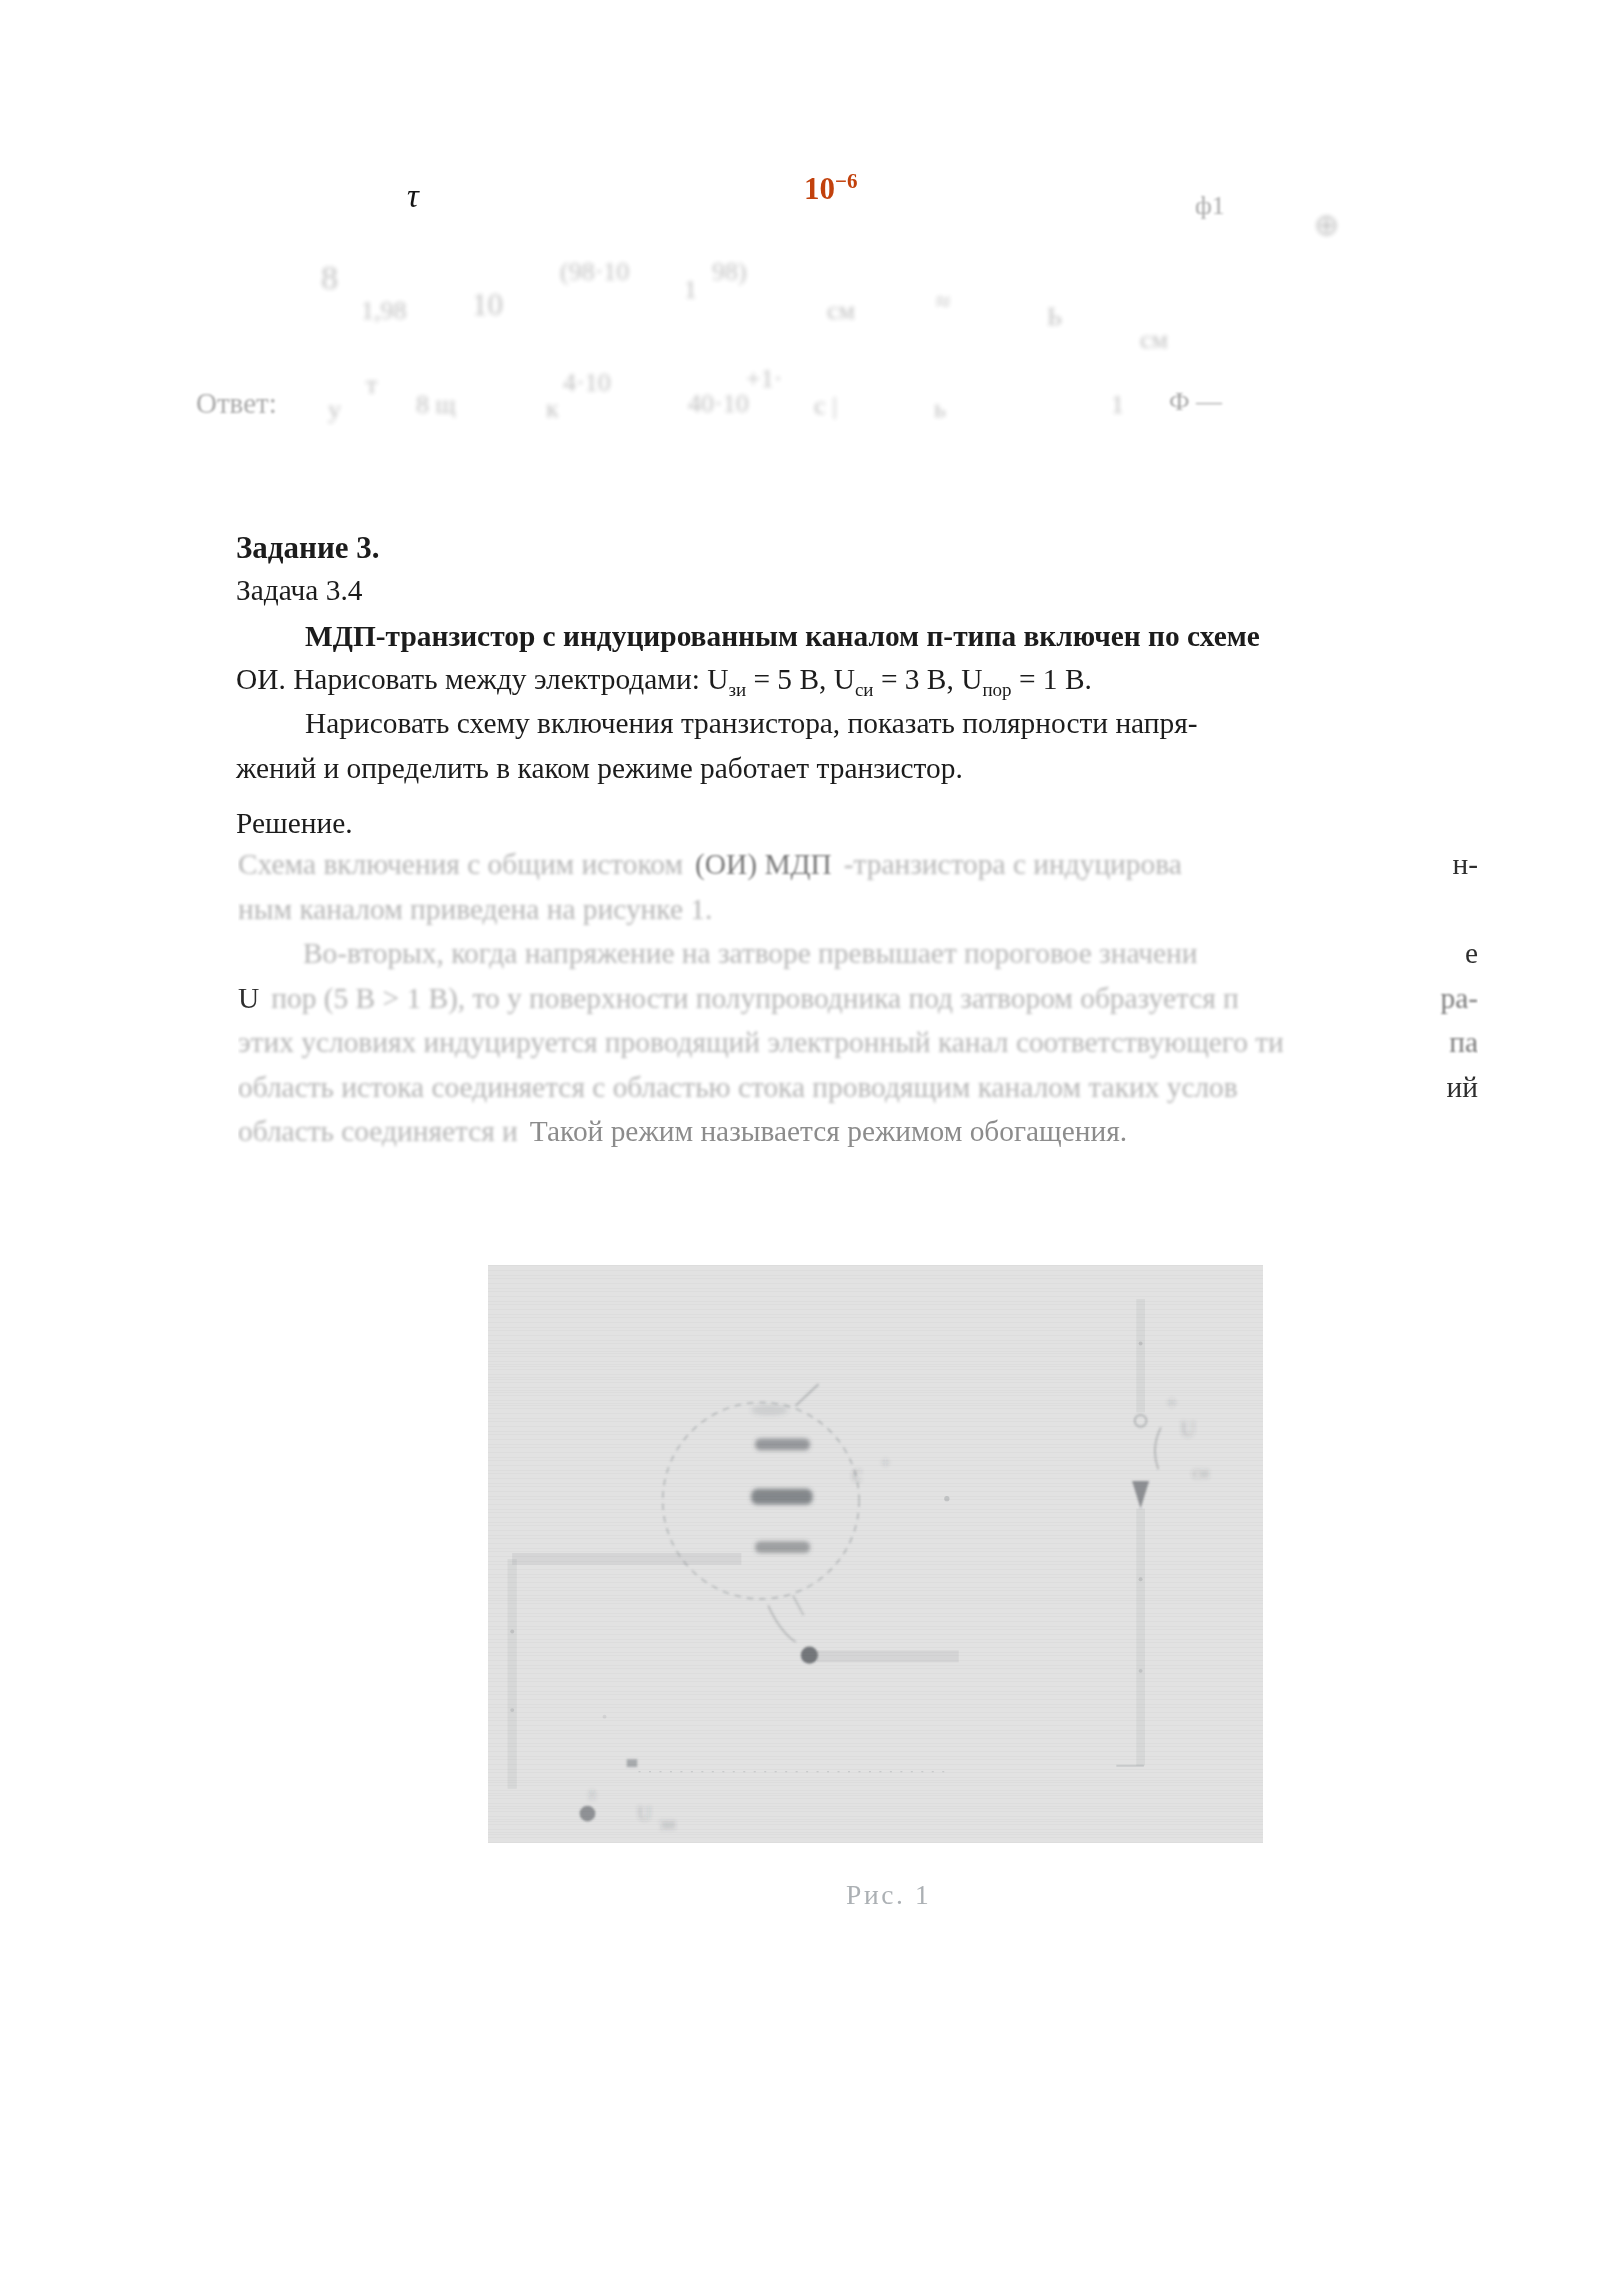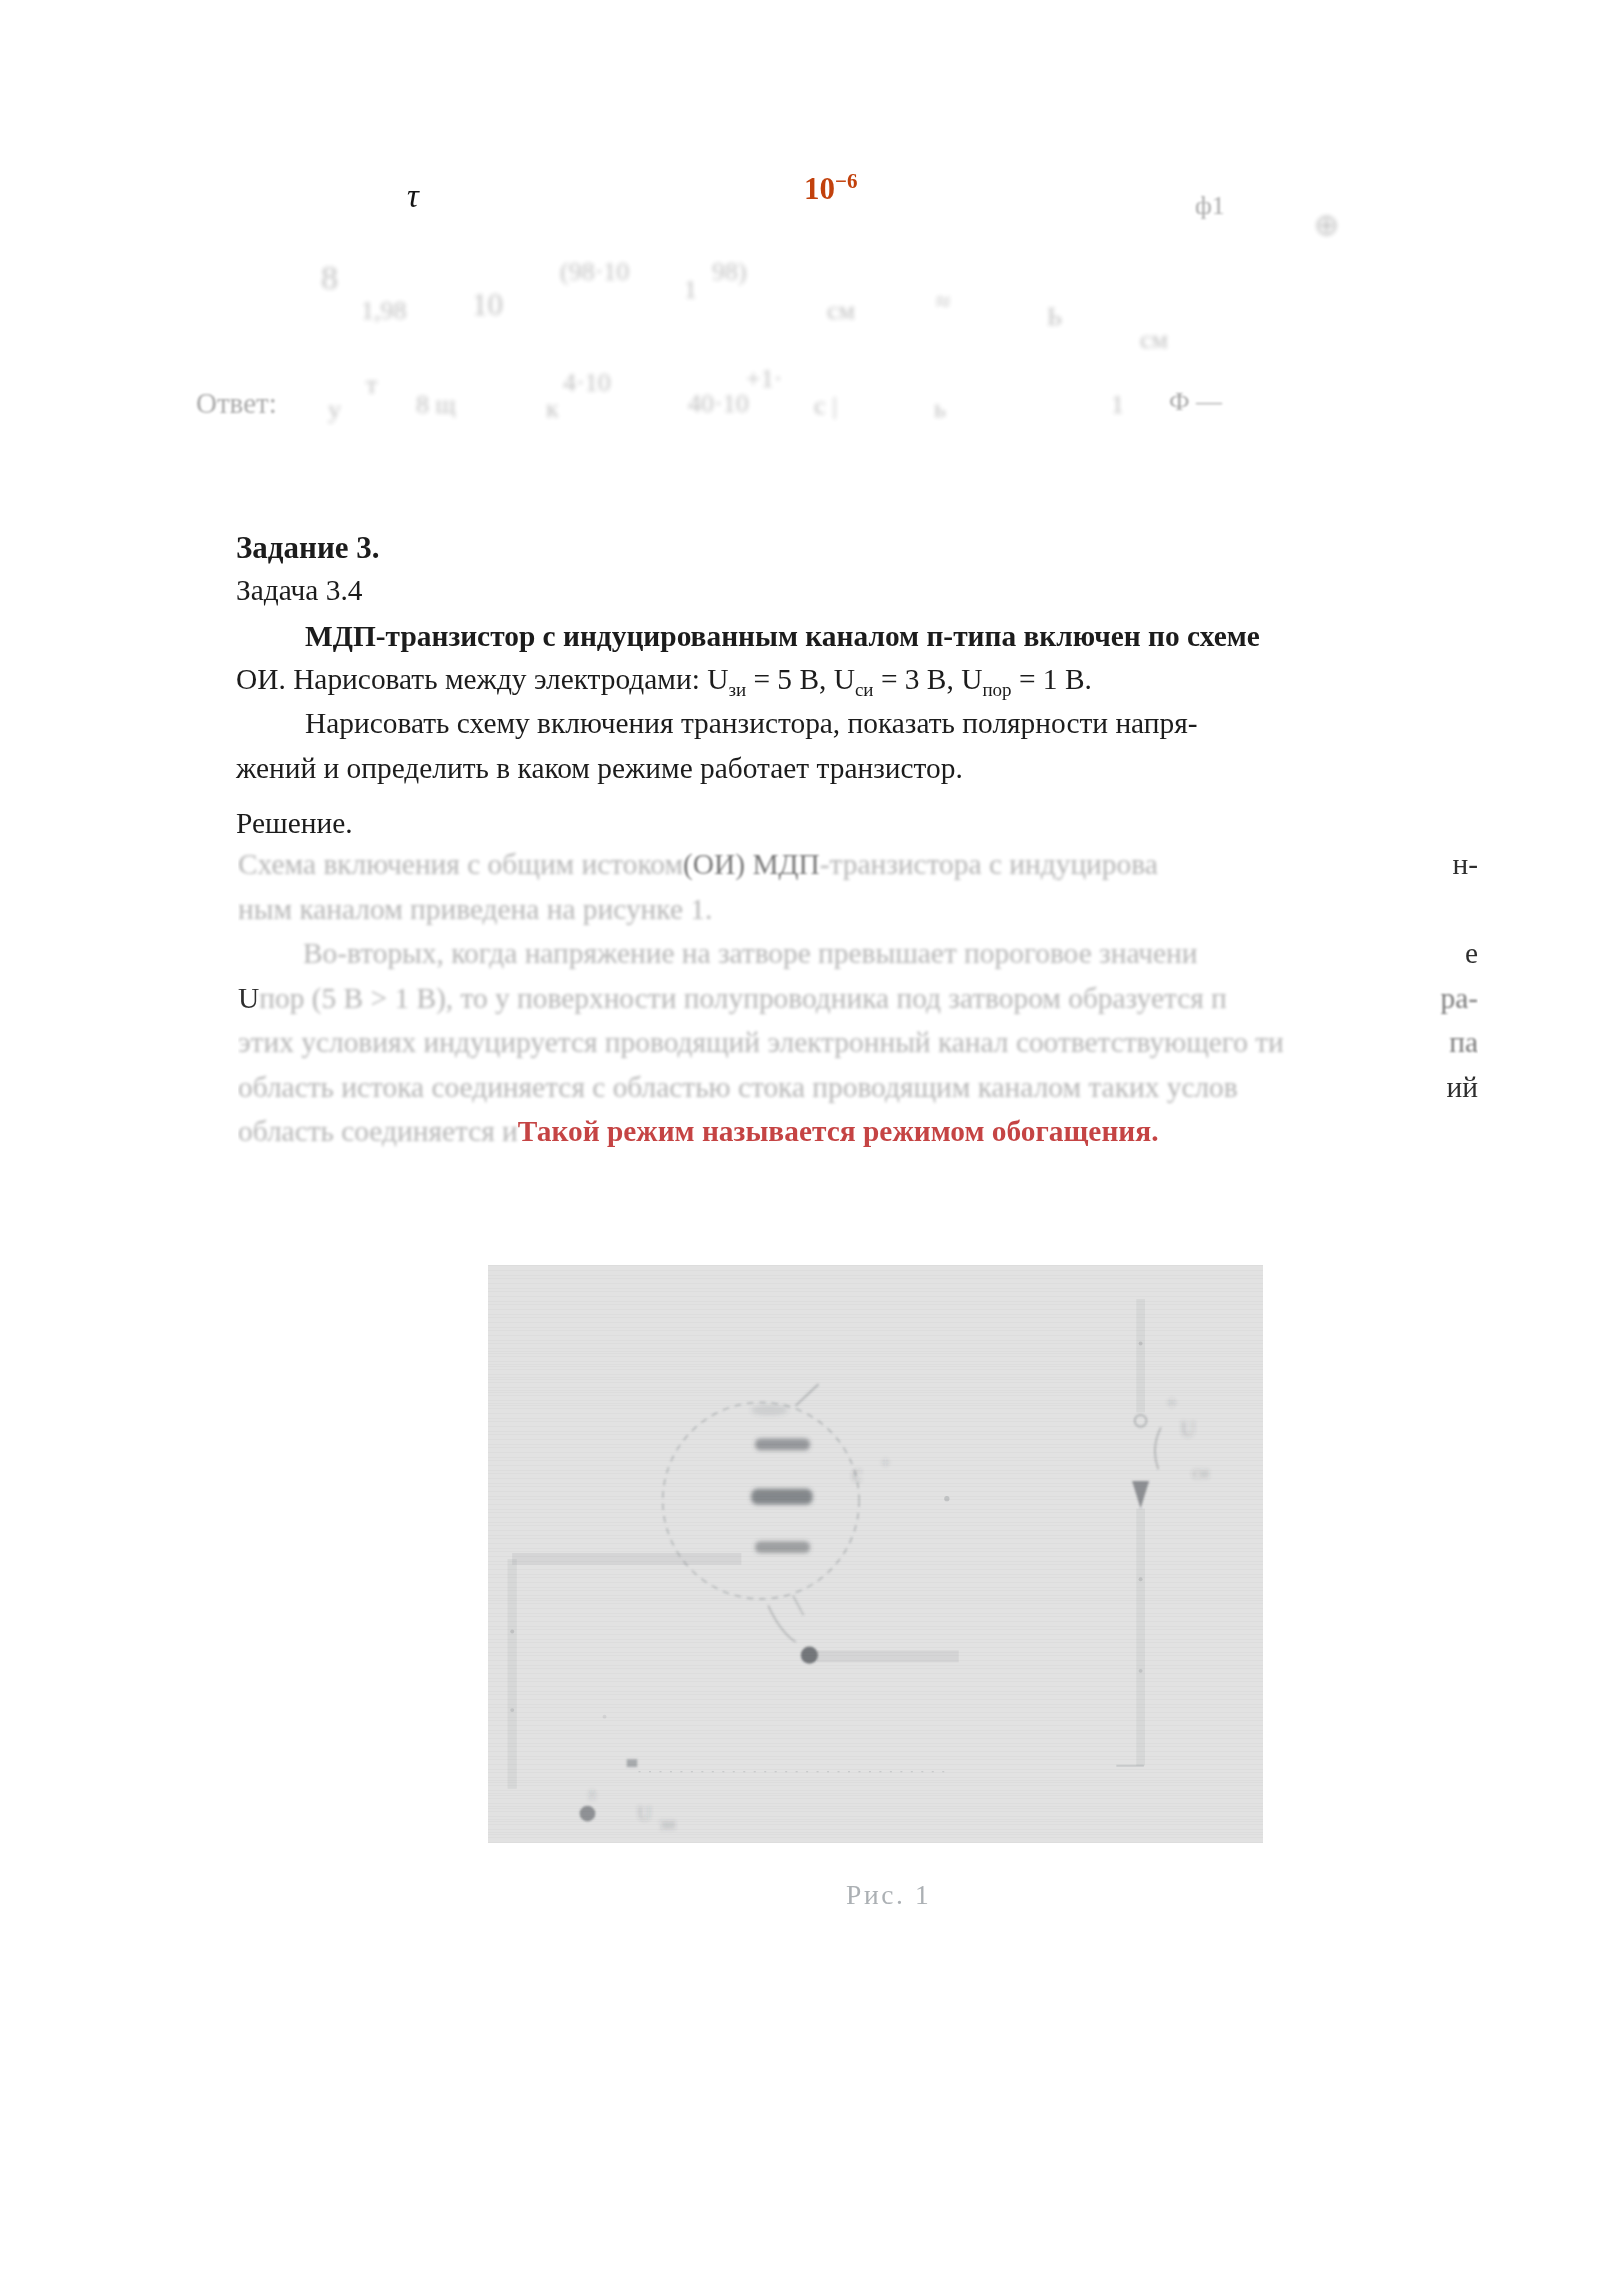--- a/index.html
+++ b/index.html
@@ -31,27 +31,27 @@
   .pow{font-size:31px;color:#c2410c;filter:blur(0.3px);font-weight:bold;}
   .pow sup{font-size:21px;}
   
   .t{font-size:29.4px;line-height:37px;text-align:center;}
   .h1{font-size:31px;font-weight:bold;}
   .t sub{font-size:19px;}
   
   .sol-line{
     position:absolute;left:238px;width:1240px;height:39px;
     display:flex;align-items:baseline;overflow:hidden;
-    font-size:29.4px;line-height:38px;
+    font-size:29.4px;line-height:38px;gap:12px;
   }
   .faint{filter:blur(1.7px);opacity:.34;color:#242424;flex:0 1 auto;overflow:hidden;}
   .semi {filter:blur(0.9px);opacity:.60;color:#1d1d1d;}
   .frag {filter:blur(0.3px);opacity:.88;color:#111;}
   .pin-right{margin-left:auto;flex:0 0 auto;}
-  .boldtail{font-weight:bold;filter:blur(0.6px);opacity:.82;color:#b91c1c;flex:0 0 auto;}
+  .boldtail{font-weight:normal;filter:blur(0.6px);opacity:.82;color:#737373;flex:0 0 auto;}
   
   .panel{
     position:absolute;left:488px;top:1265px;width:775px;height:578px;
     background:var(--panel_bg);
   }
   .panel::after{ 
     content:"";position:absolute;inset:0;
     background:repeating-linear-gradient(180deg,rgba(0,0,0,.022) 0 0.7px,transparent 0.7px 2.6px);
     pointer-events:none;
   }

